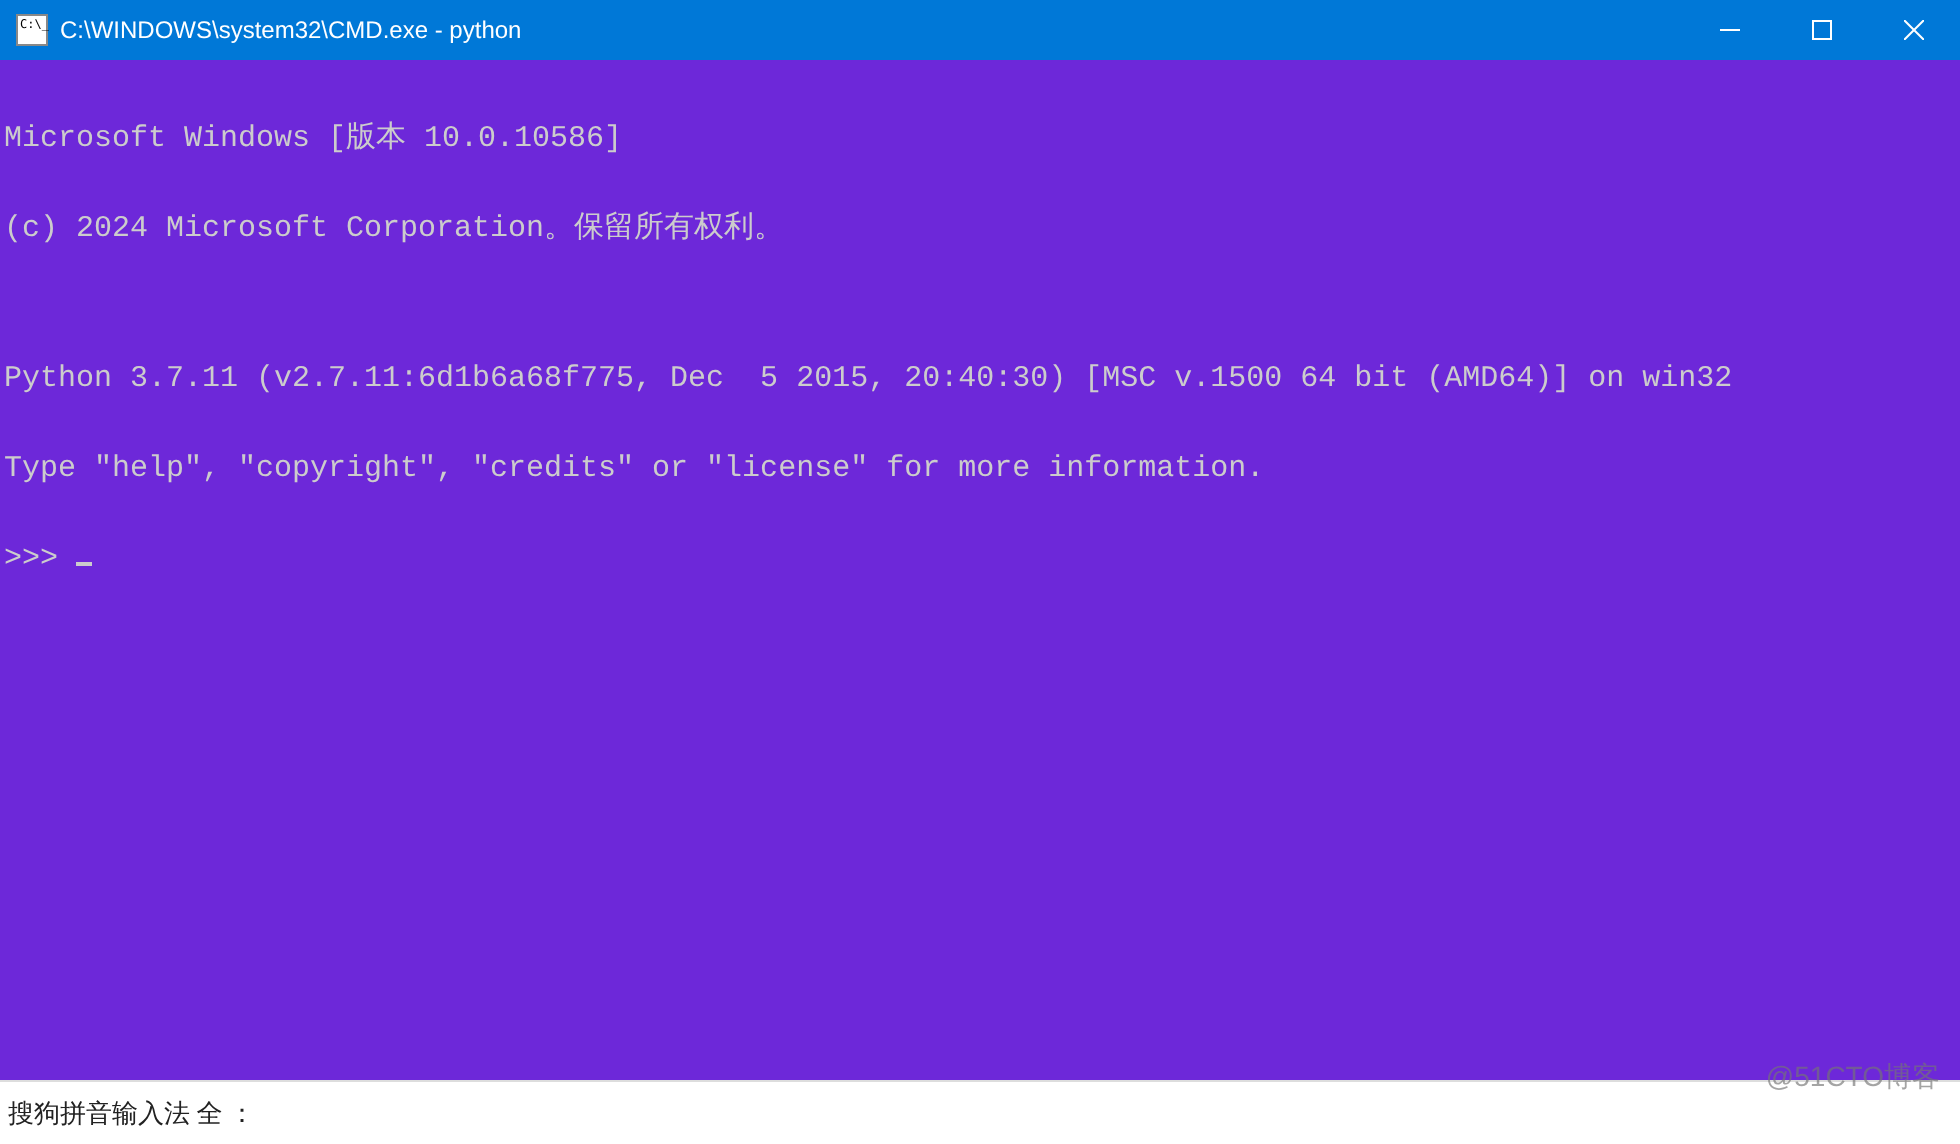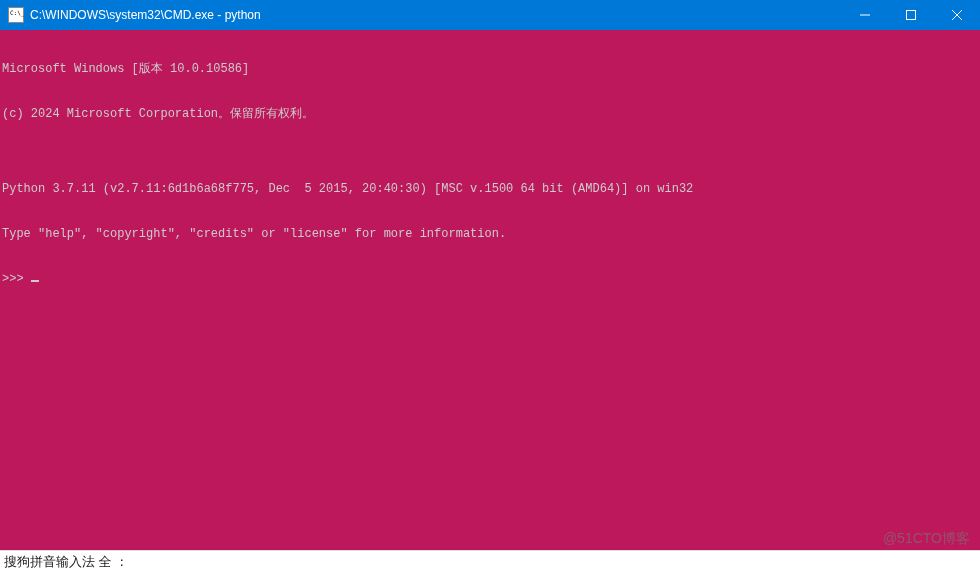--- a/index.html
+++ b/index.html
@@ -70,39 +70,39 @@
     }
     .titlebar-btn svg {
       width: 10px;
       height: 10px;
       stroke: #ffffff;
       stroke-width: 1;
       fill: none;
     }
     .terminal {
       flex: 1;
-      background: #be185d;
+      background: #6d28d9;
       color: #cccccc;
       font-family: "NSimSun", "SimSun", "Courier New", monospace;
-      font-size: 12px;
+      font-size: 15px;
       line-height: 15px;
       padding: 2px 2px;
       white-space: pre;
       overflow: hidden;
       position: relative;
     }
     .terminal-line {
       white-space: pre;
     }
     .ime-bar {
-      height: 22px;
+      height: 32px;
       background: #ffffff;
       color: #222;
       font-size: 13px;
-      font-family: Liberation Sans, sans-serif;
+      font-family: Liberation Serif, serif;
       display: flex;
       align-items: center;
       padding-left: 4px;
       border-top: 1px solid #ddd;
     }
     .watermark {
       position: absolute;
       right: 10px;
       bottom: 24px;
       color: #757575;

